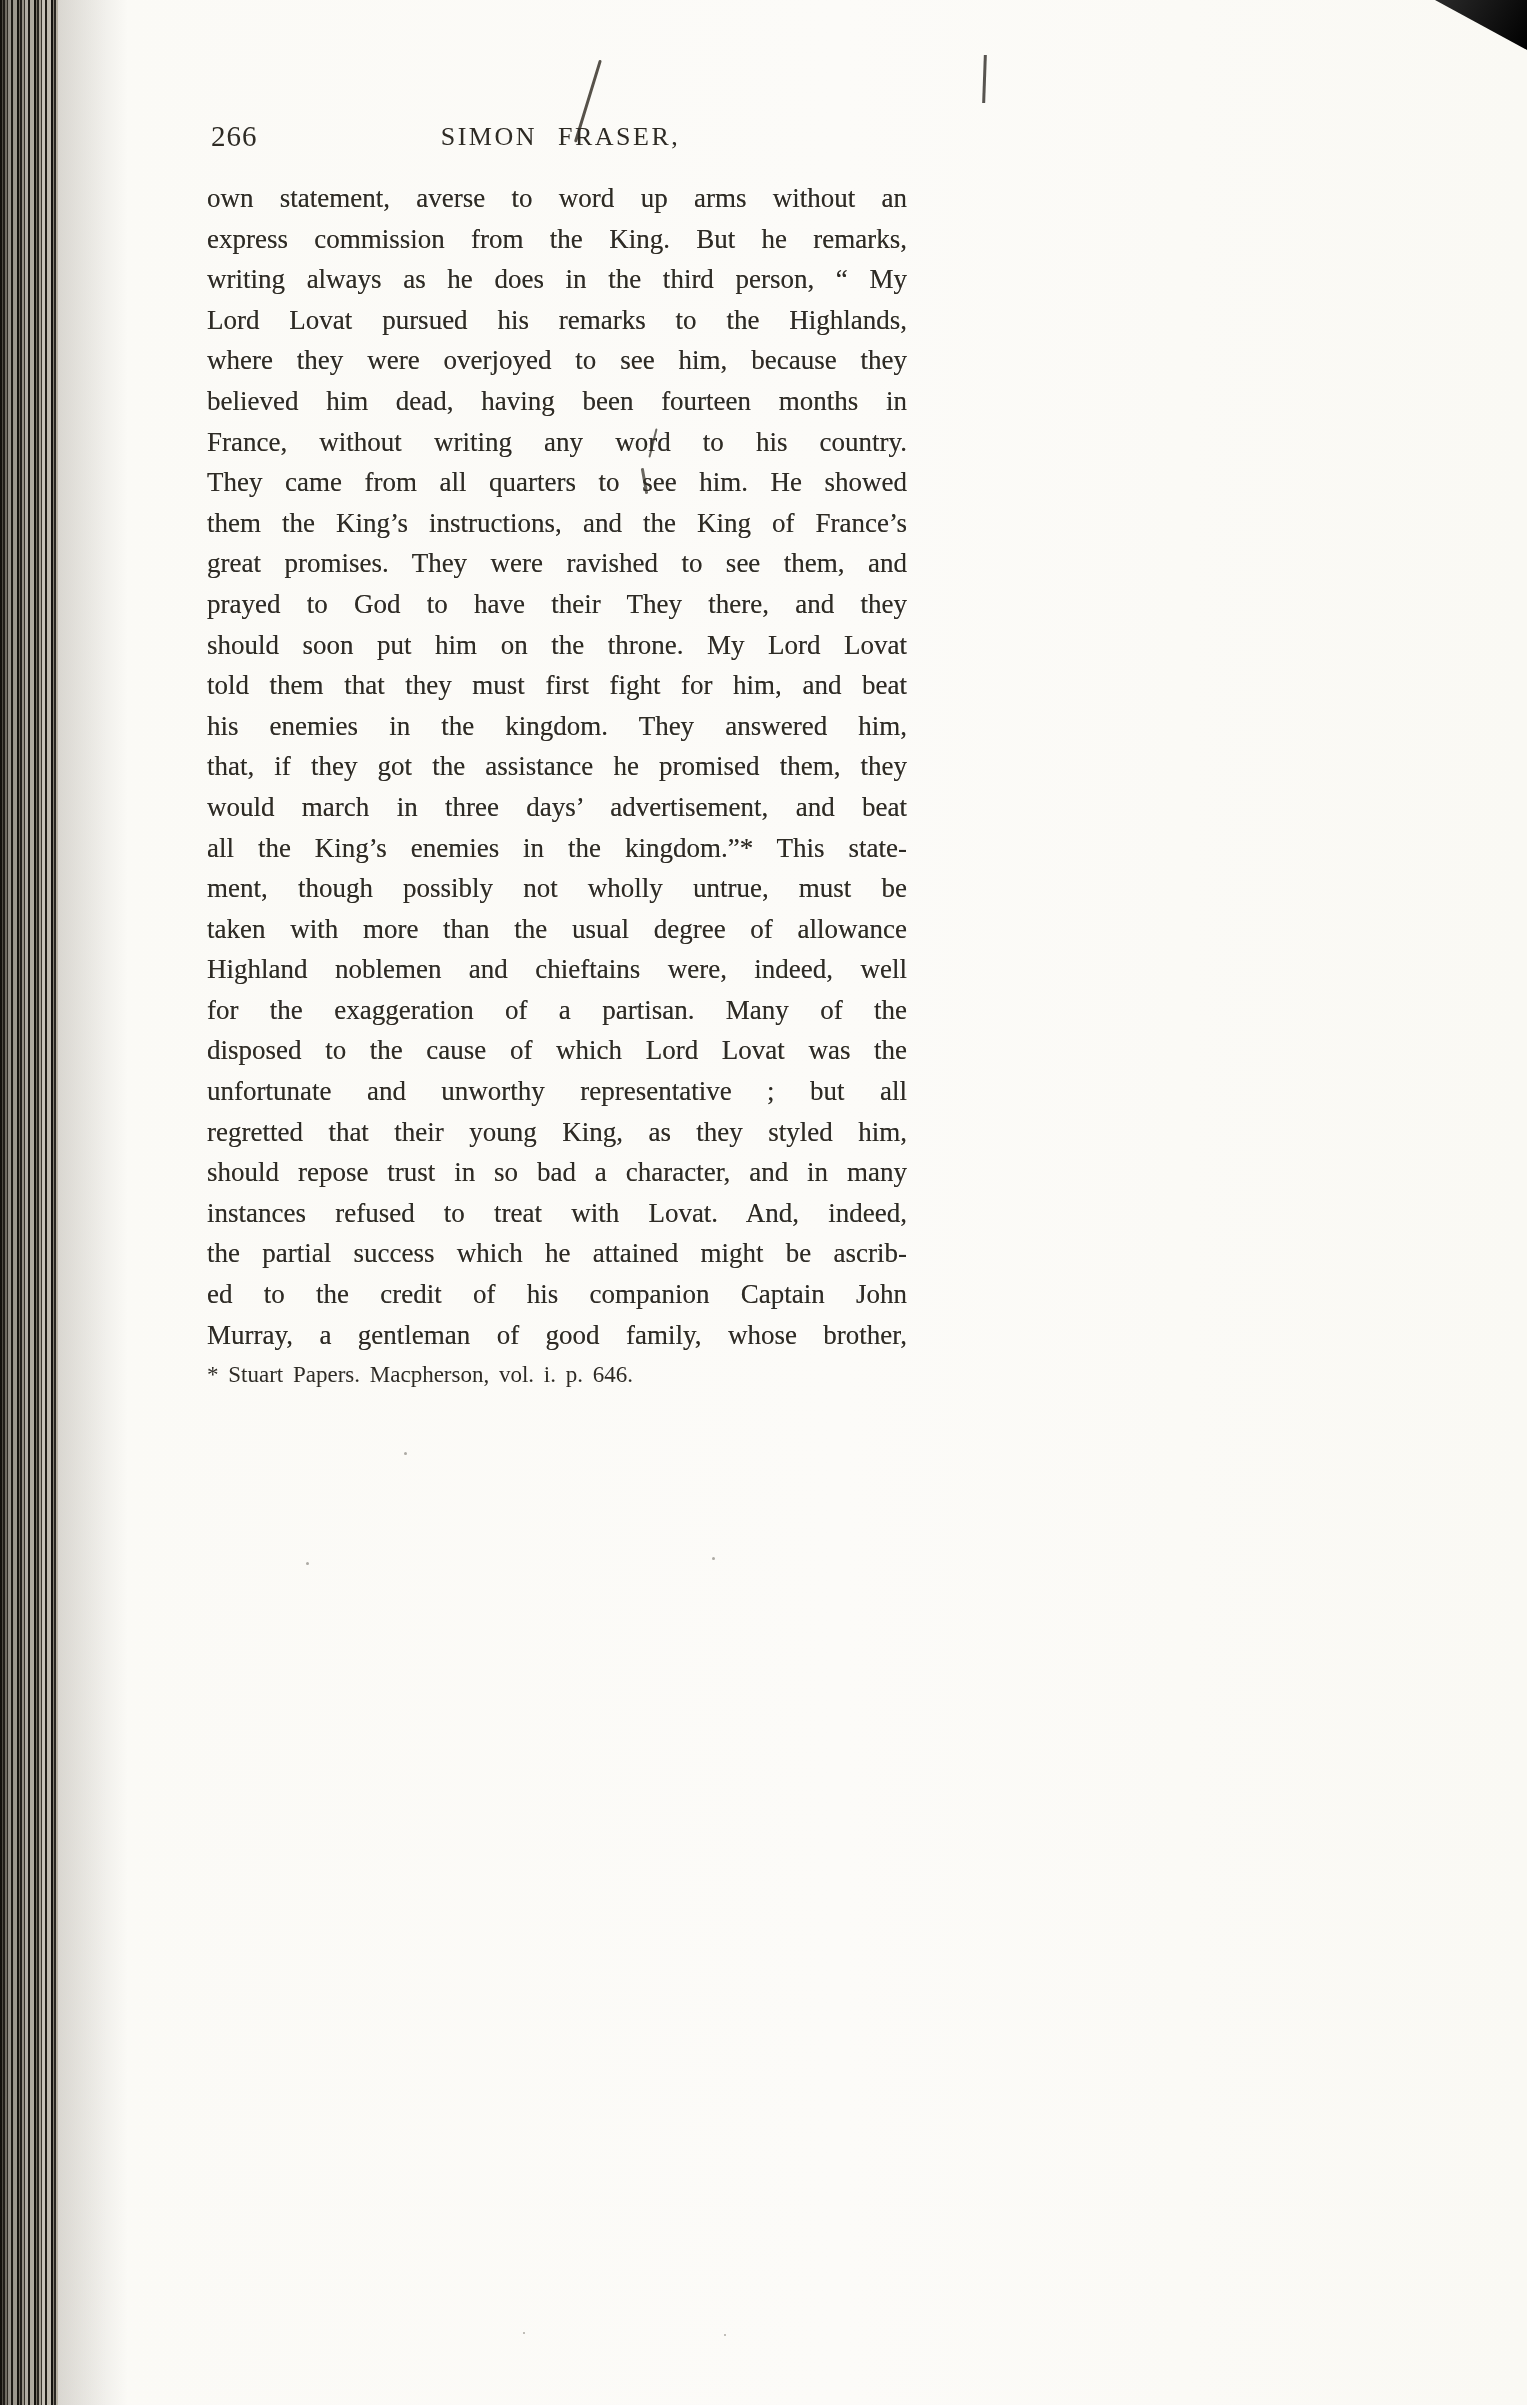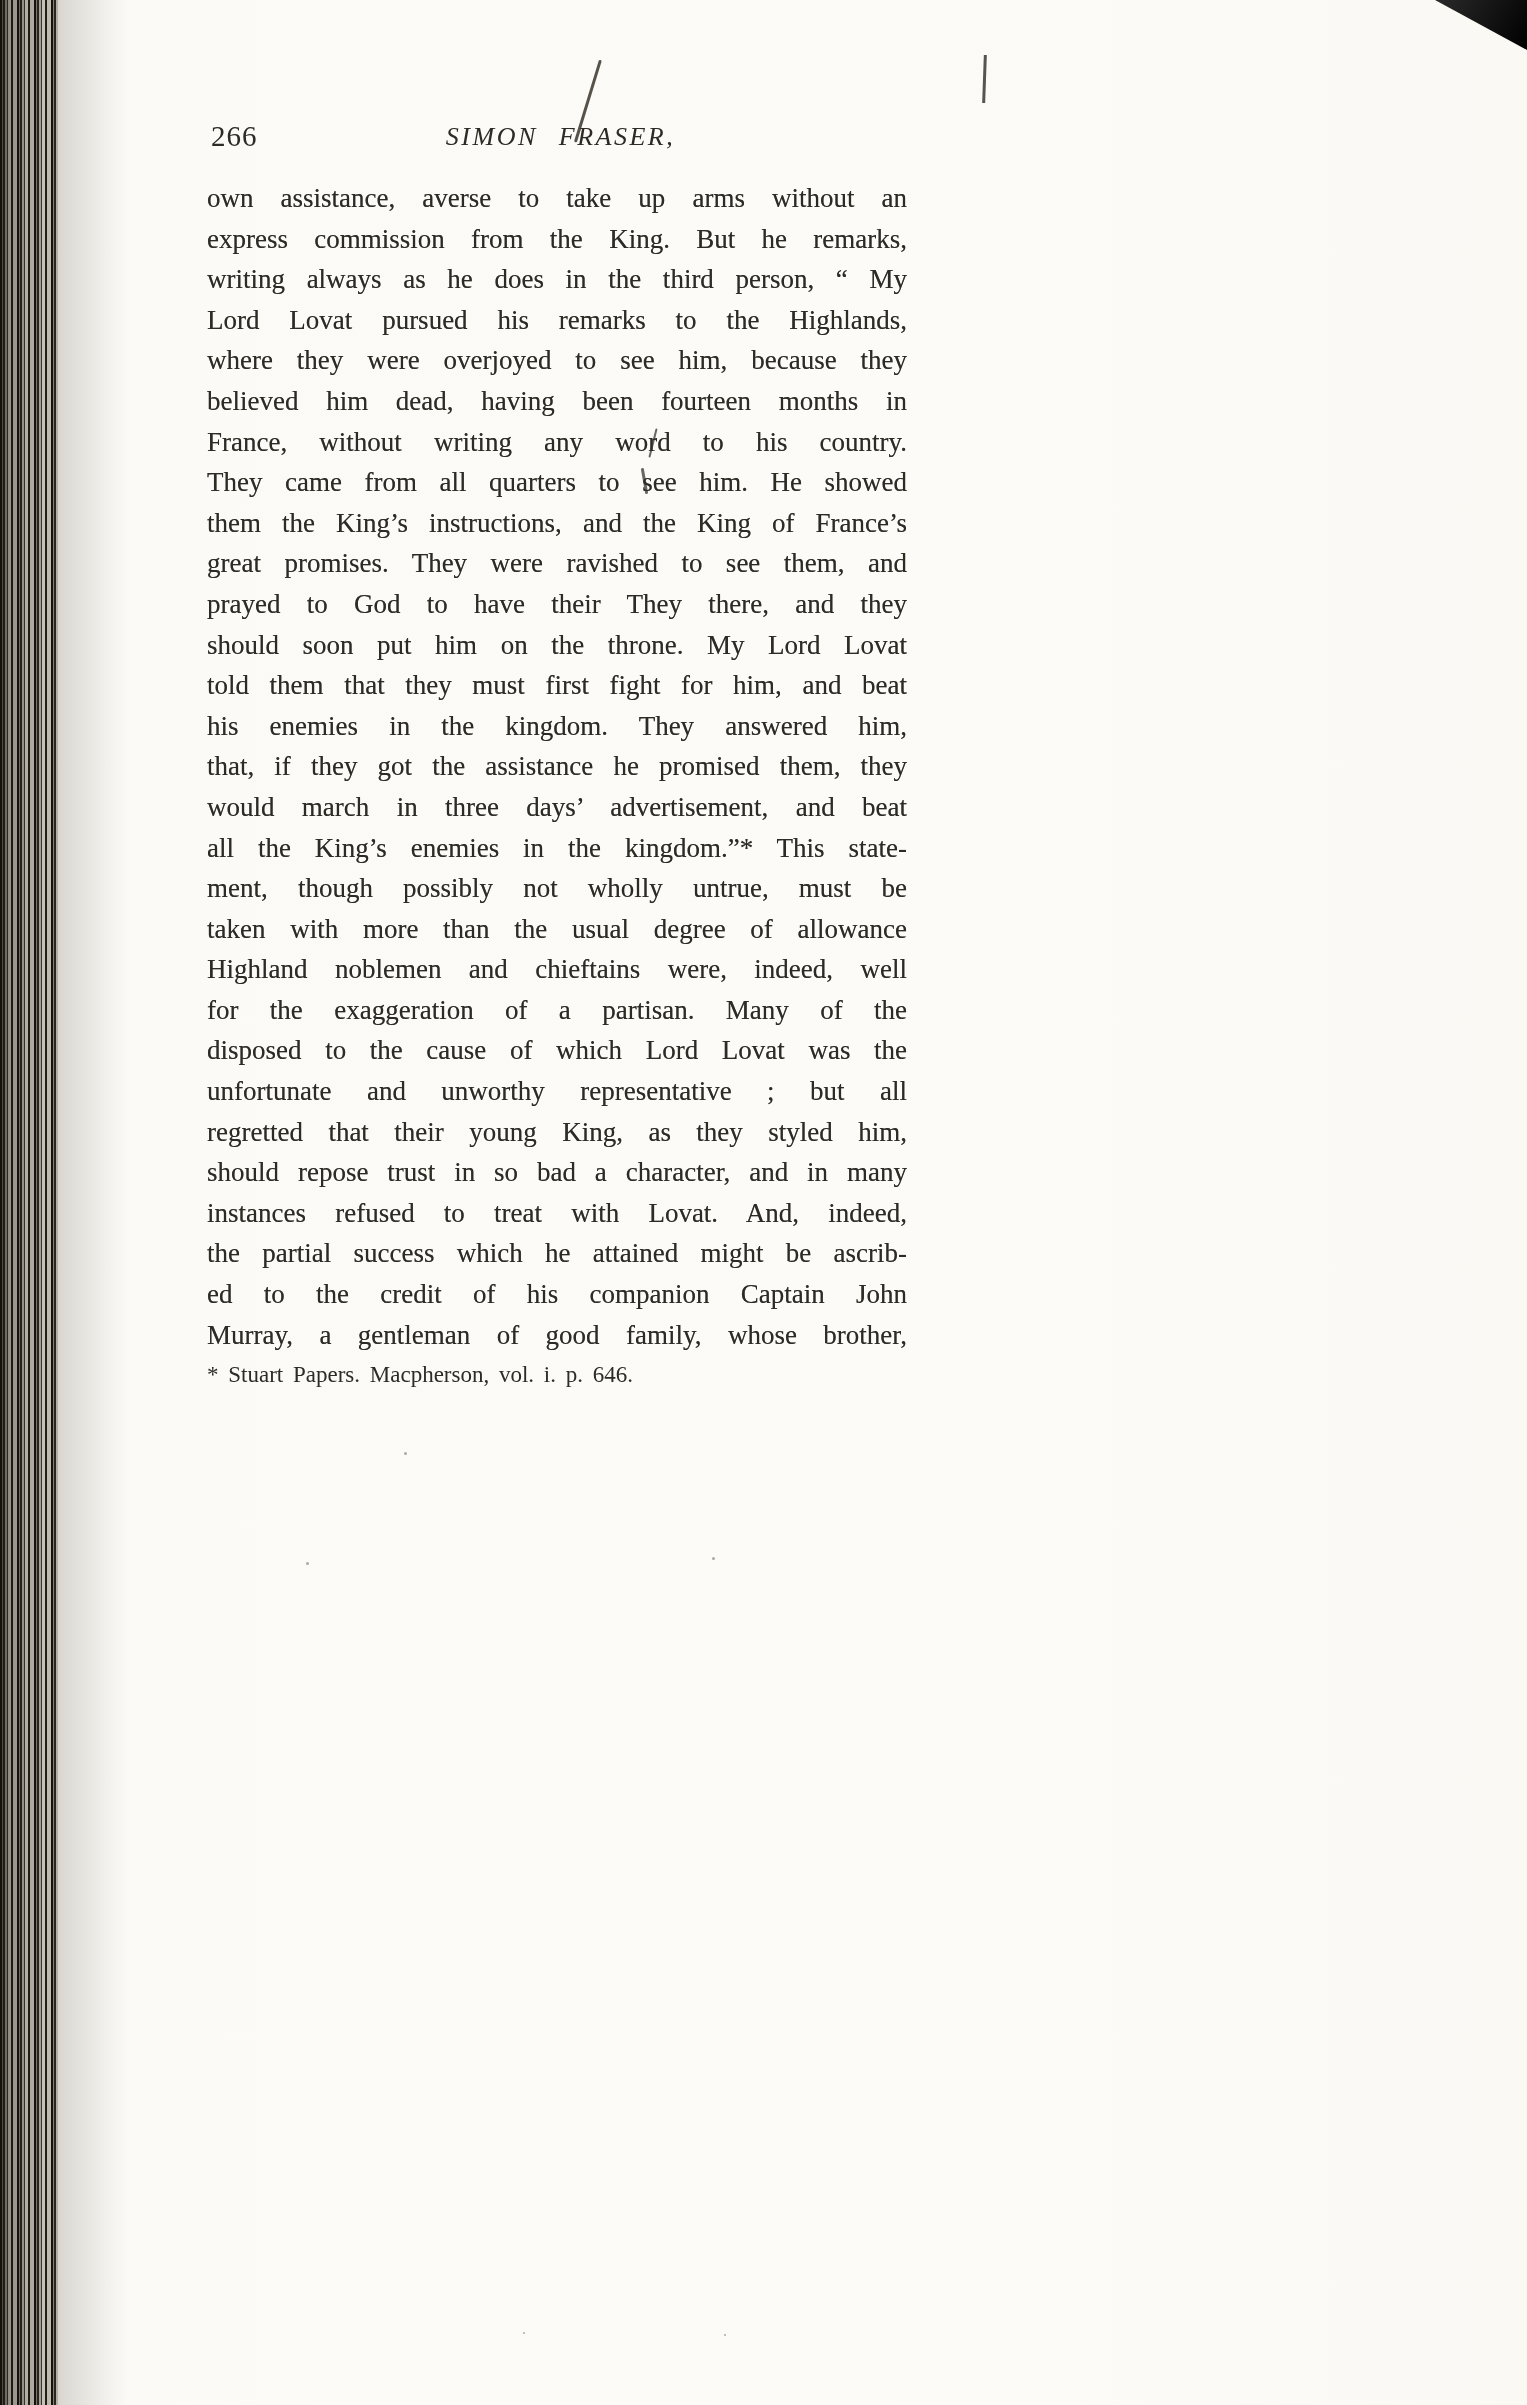--- a/index.html
+++ b/index.html
@@ -61,21 +61,21 @@
   .sp3 { left:712px; top:1557px; width:3px; height:3px; }
   .sp4 { left:523px; top:2332px; width:2px; height:2px; }
   .sp5 { left:724px; top:2334px; width:2px; height:2px; }
 
   
   .header { position:absolute; left:207px; top:118px; width:700px; height:42px; }
   .pagenum { position:absolute; left:4px; top:2px; font-size:29px; letter-spacing:1px; }
   .title {
     position:absolute; left:7px; right:0; top:4px;
     text-align:center; font-size:26px;
-    letter-spacing:2.5px; word-spacing:12px;font-style:italic;
+    letter-spacing:2.5px; word-spacing:12px;
   }
 
   
   .bodytext { position:absolute; left:207px; top:178px; width:700px; }
   .line {
     height:40.6px; line-height:40.6px;
     font-size:27px;
     text-align:justify; text-align-last:justify;
     text-shadow:0 0 0.4px rgba(46,43,37,0.55);
   }
@@ -107,21 +107,21 @@
   <div class="speck sp4"></div>
   <div class="speck sp5"></div>
 
   <div class="header">
     <span class="pagenum">266</span>
     <span class="title">SIMON FRASER,</span>
   </div>
 
   <div class="bodytext">
 
-  <div class="line">own assistance, averse to take up arms without an</div>
+  <div class="line">own statement, averse to word up arms without an</div>
       <div class="line">express commission from the King. But he remarks,</div>
       <div class="line">writing always as he does in the third person, “ My</div>
       <div class="line">Lord Lovat pursued his remarks to the Highlands,</div>
       <div class="line">where they were overjoyed to see him, because they</div>
       <div class="line">believed him dead, having been fourteen months in</div>
       <div class="line">France, without writing any word to his country.</div>
       <div class="line">They came from all quarters to see him. He showed</div>
       <div class="line">them the King’s instructions, and the King of France’s</div>
       <div class="line">great promises. They were ravished to see them, and</div>
       <div class="line">prayed to God to have their They there, and they</div>

